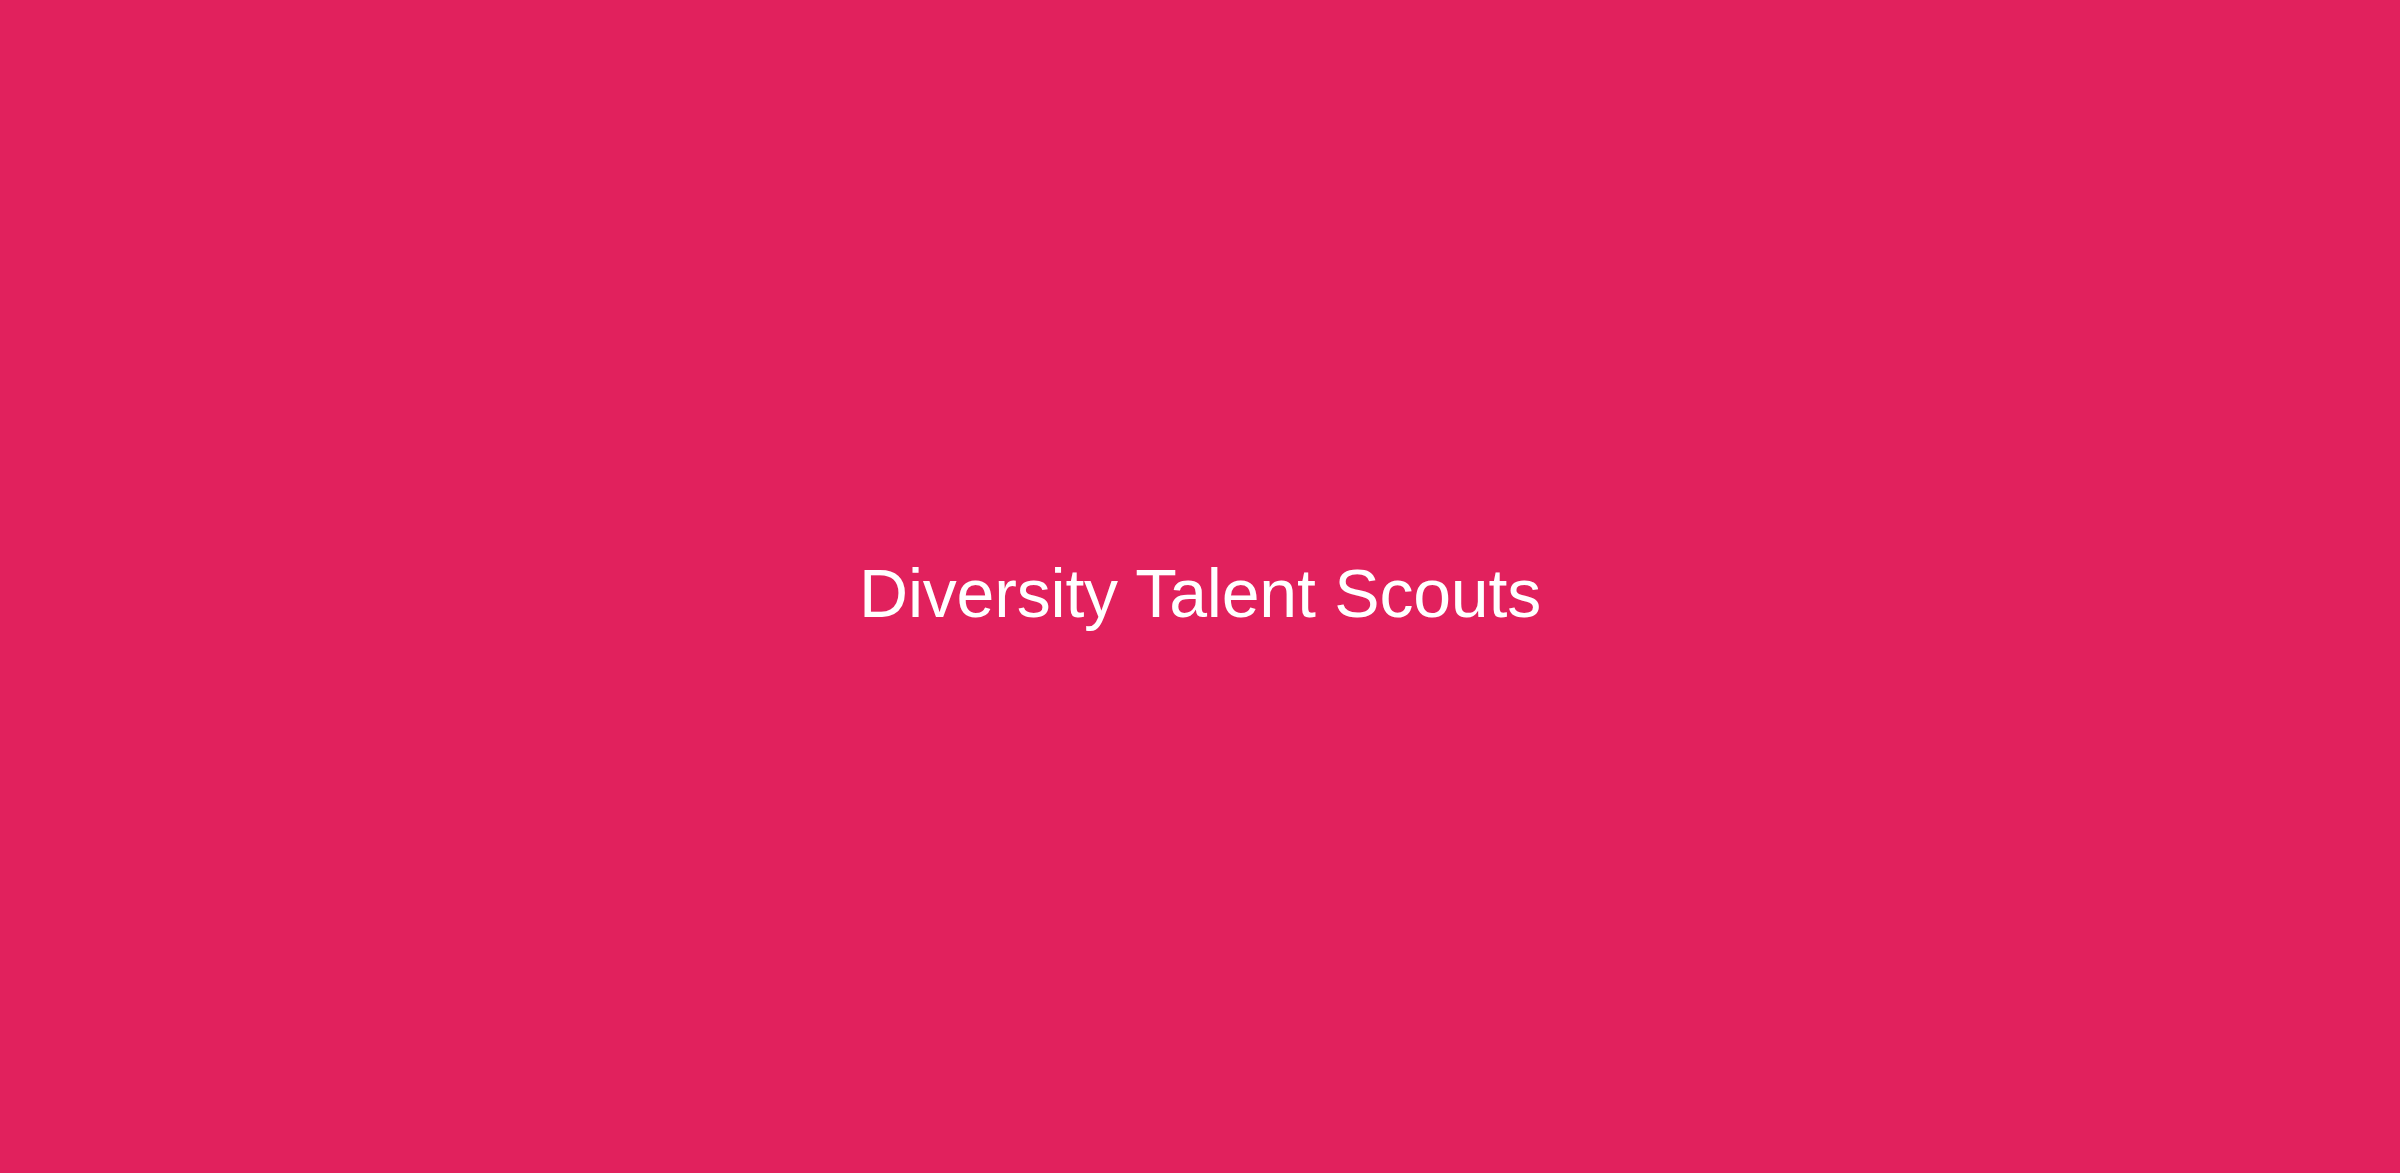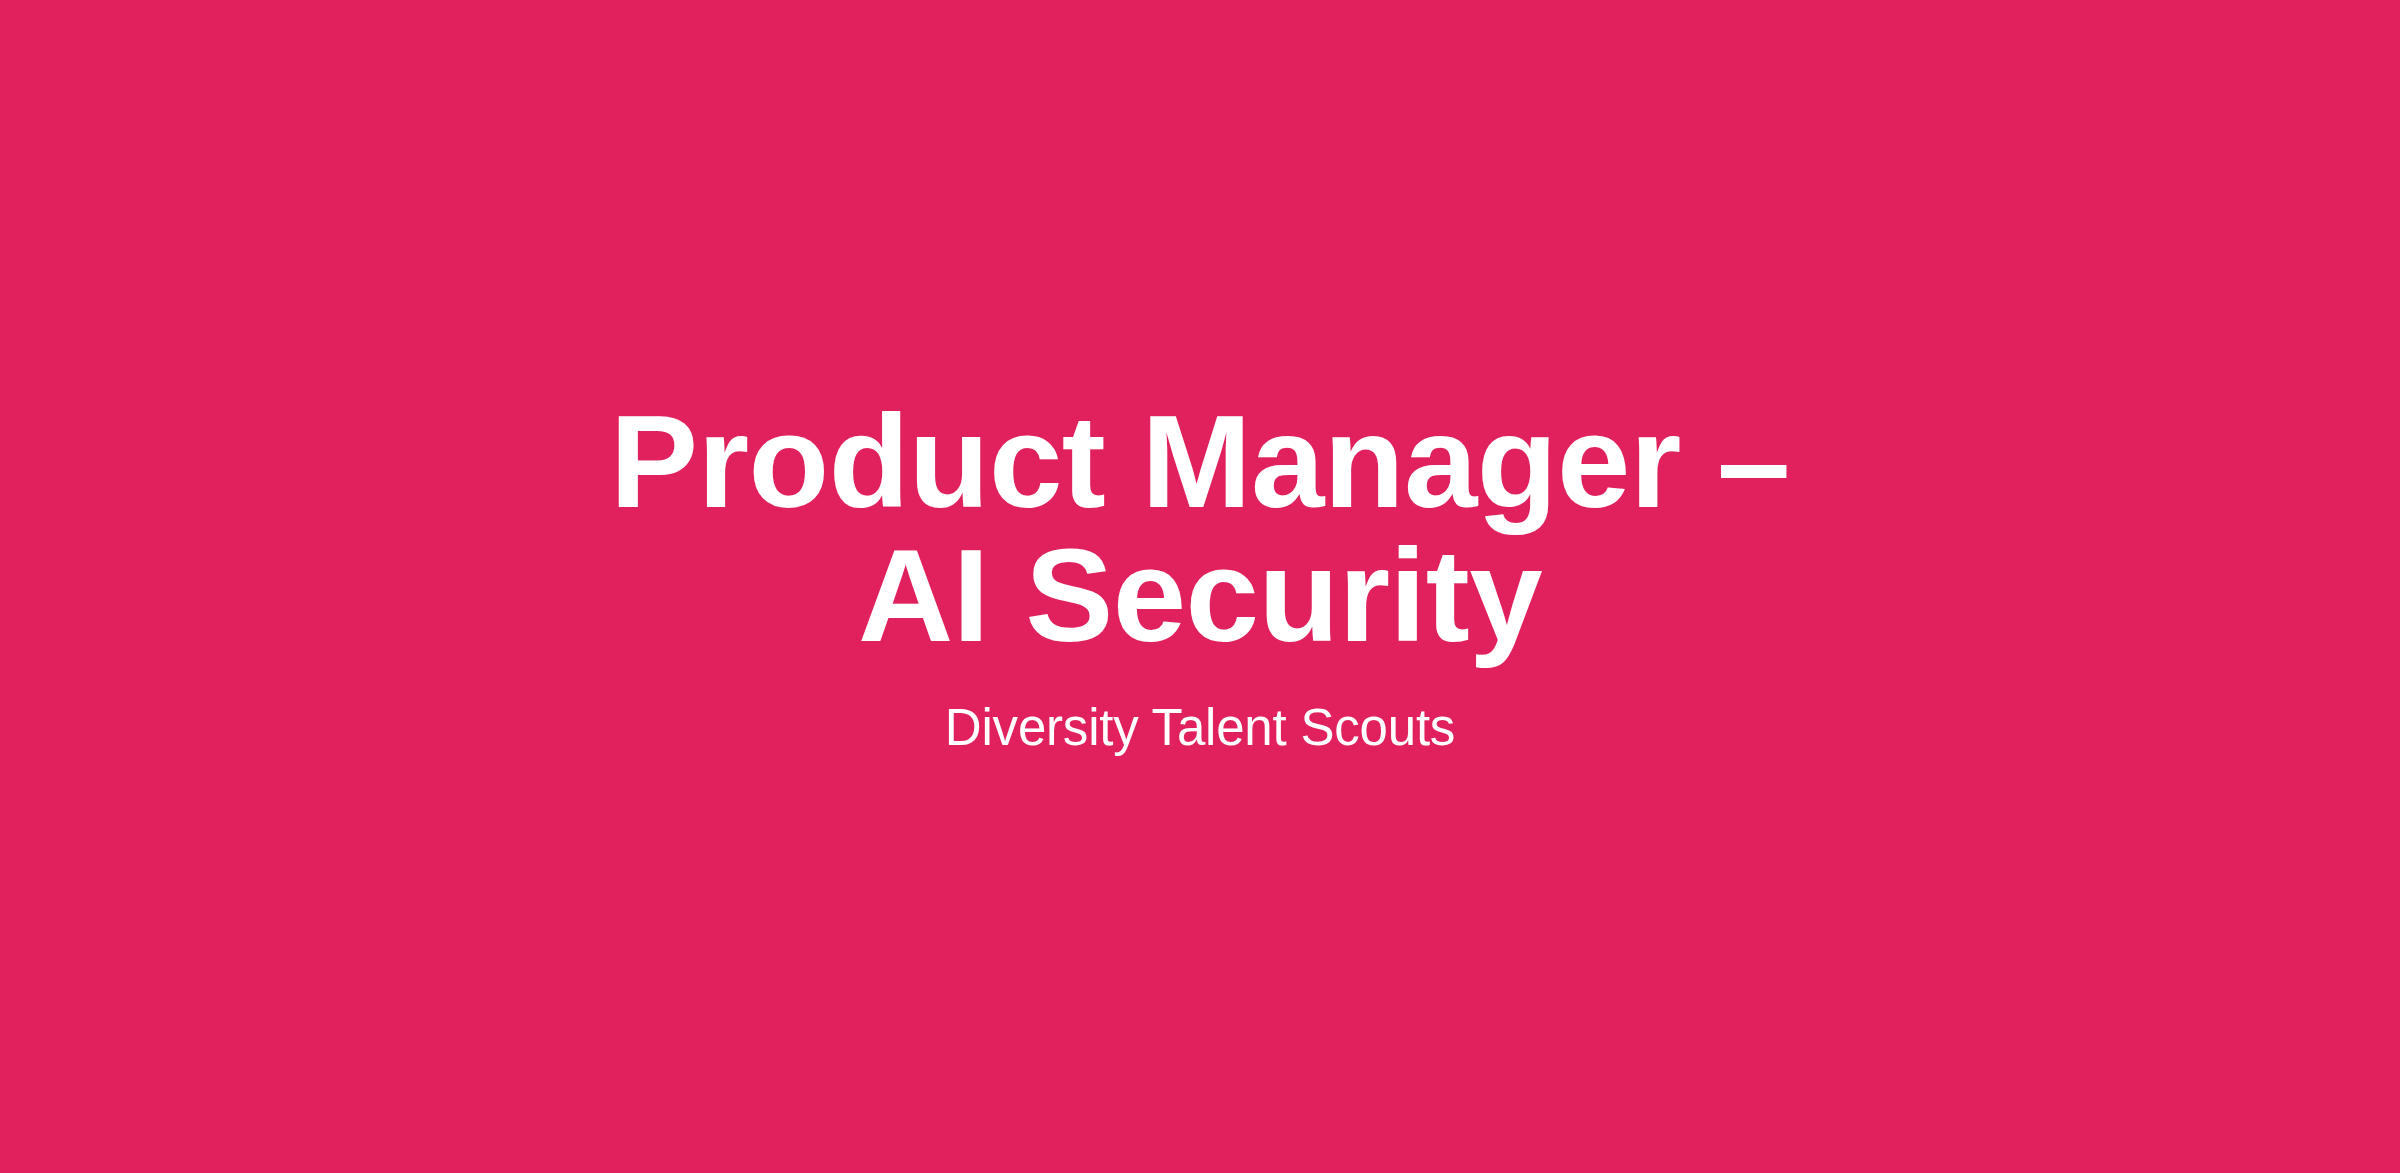--- a/index.html
+++ b/index.html
@@ -50,33 +50,32 @@
     max-width: 1300px;
     word-wrap: break-word;
   }
 
   #company-name {
     margin: 0;
     padding: 0;
     margin-top: 36px;
     color: #FFFFFF;
     font-family: "Liberation Sans", sans-serif;
-    font-size: 51px;
+    font-size: 68px;
     font-weight: 400;
     line-height: 1.1;
     letter-spacing: -0.2px;
     text-align: center;
   }
 </style>
 </head>
 <body>
 
 <div id="share-card">
 
   <div id="card-content">
 
-    <h1 id="job-title">Product Manager – AI Security</h1>
 
     <p id="company-name">Diversity Talent Scouts</p>
 
   </div>
 
 </div>
 
 </body></html>

